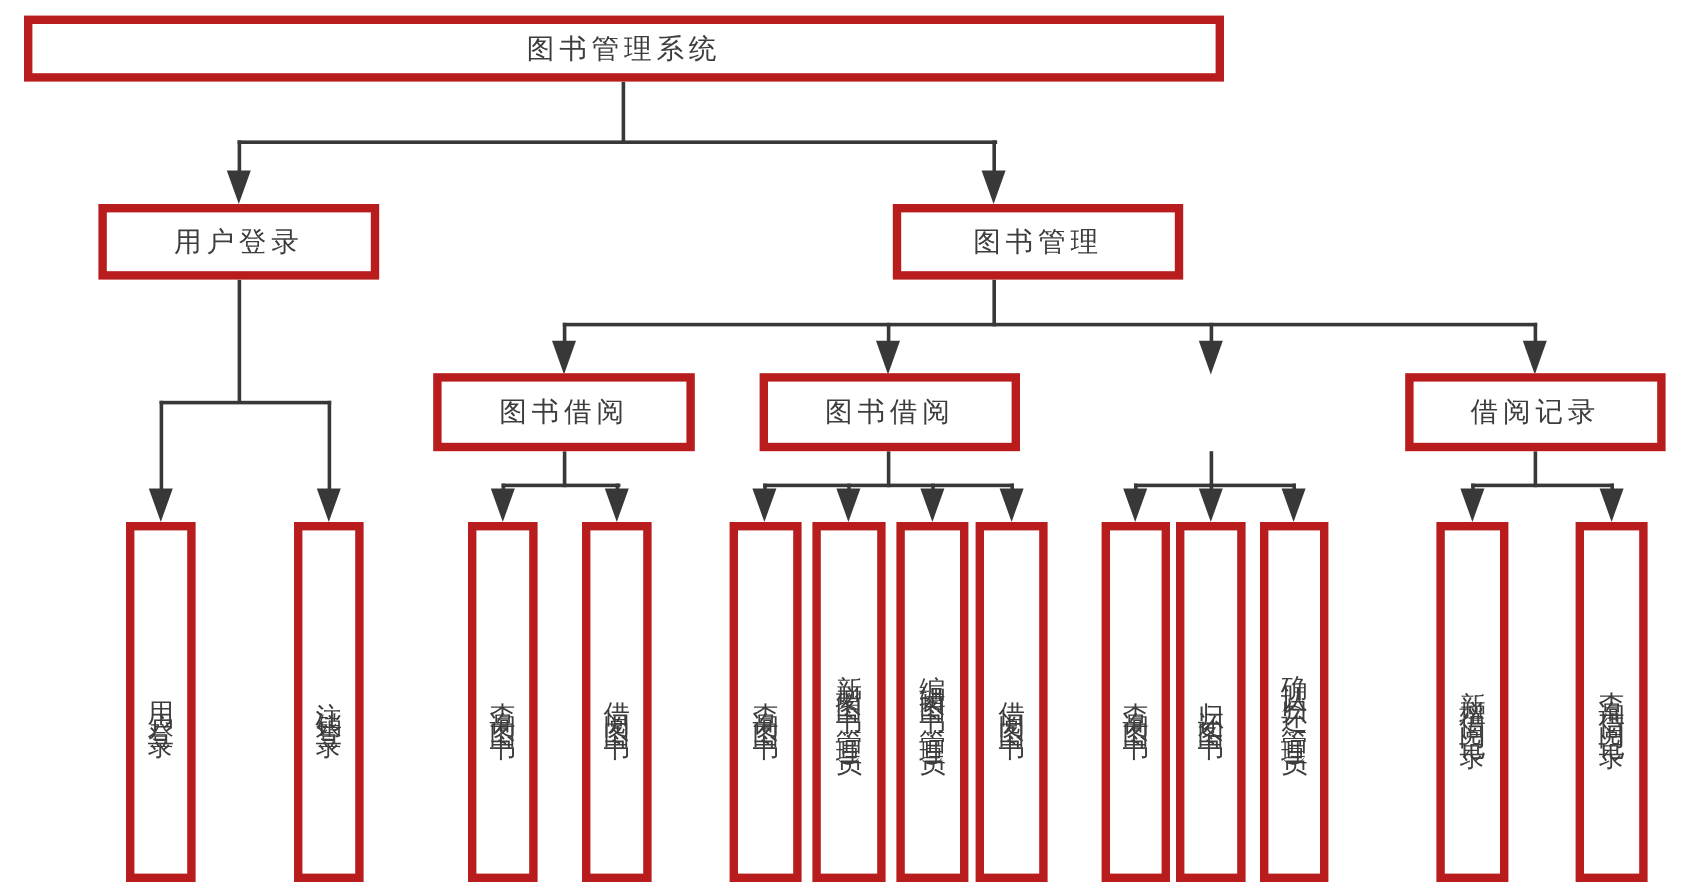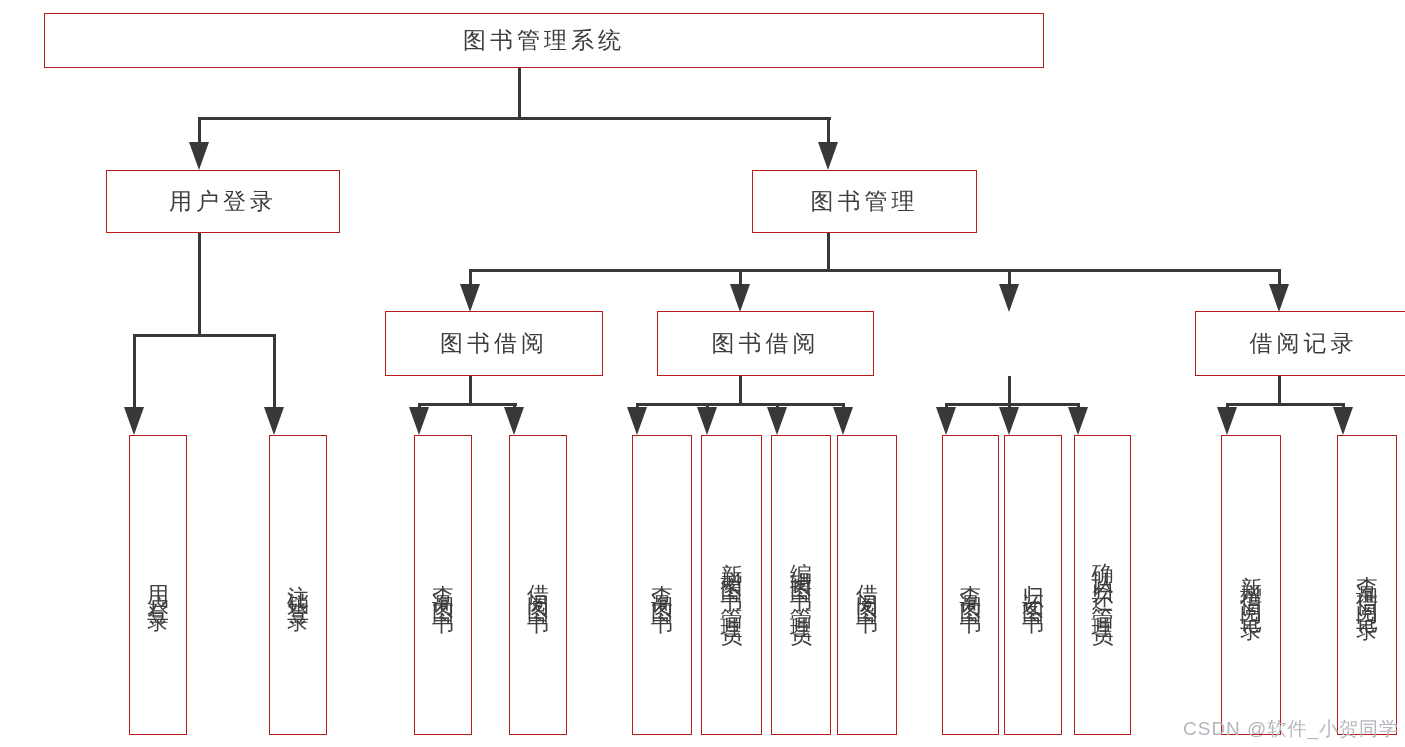--- a/index.html
+++ b/index.html
@@ -2,24 +2,23 @@
 <html><head>
 <meta charset="utf-8">
 <style>
   html,body{margin:0;padding:0;background:#ffffff;}
   .canvas{
     position:relative;width:1405px;height:747px;background:#ffffff;overflow:hidden;
     font-family:"Liberation Sans","DejaVu Sans",sans-serif;
   }
   .box{
     position:absolute;box-sizing:border-box;background:#ffffff;
-    border:1px solid #b91c1c;color:#3d3d3d;
+    border:7px solid #b91c1c;color:#3d3d3d;
     display:flex;align-items:center;justify-content:center;
     z-index:2;
-    margin-left:24px;
   }
   .hbox{font-size:23px;letter-spacing:4px;white-space:nowrap;}
   .vbox{
     writing-mode:vertical-rl;text-orientation:mixed;
     font-size:22px;letter-spacing:9px;line-height:1;
     text-align:center;
   }
   .vline,.hline{position:absolute;background:#383838;z-index:1;}
   .vline{width:3px;}
   .hline{height:3px;}
@@ -41,21 +40,21 @@
   <div class="box hbox" style="left:20px;top:13px;width:1000px;height:55px">图书管理系统</div>
 
   <div class="vline" style="left:518px;top:68px;height:50px"></div>
   <div class="hline" style="left:198px;top:117px;width:633px"></div>
   <div class="vline" style="left:198px;top:117px;height:26px"></div>
   <div class="arrowhead" style="left:189px;top:142px"></div>
   <div class="vline" style="left:827px;top:117px;height:26px"></div>
   <div class="arrowhead" style="left:818px;top:142px"></div>
 
   <div class="box hbox" style="left:82px;top:170px;width:234px;height:63px">用户登录</div>
-  <div class="box hbox" style="left:728px;top:170px;width:225px;height:63px">图书管理</div>
+  <div class="box hbox" style="left:744px;top:170px;width:242px;height:63px">图书管理</div>
 
   <div class="vline" style="left:198px;top:233px;height:102px"></div>
   <div class="hline" style="left:133px;top:334px;width:143px"></div>
   <div class="vline" style="left:133px;top:334px;height:75px"></div>
   <div class="arrowhead" style="left:124px;top:407px"></div>
   <div class="vline" style="left:273px;top:334px;height:75px"></div>
   <div class="arrowhead" style="left:264px;top:407px"></div>
 
   <div class="vline" style="left:827px;top:233px;height:39px"></div>
   <div class="hline" style="left:469px;top:269px;width:812px"></div>
@@ -117,15 +116,14 @@
   <div class="box vbox" style="left:747px;top:435px;width:60px;height:300px">编辑图书（管理员）</div>
   <div class="box vbox" style="left:813px;top:435px;width:60px;height:300px">借阅图书</div>
 
   <div class="box vbox" style="left:918px;top:435px;width:57px;height:300px">查询图书</div>
   <div class="box vbox" style="left:980px;top:435px;width:58px;height:300px">归还图书</div>
   <div class="box vbox" style="left:1050px;top:435px;width:57px;height:300px">确认归还（管理员）</div>
 
   <div class="box vbox" style="left:1197px;top:435px;width:60px;height:300px">新增借阅记录</div>
   <div class="box vbox" style="left:1313px;top:435px;width:60px;height:300px">查询借阅记录</div>
 
-  <div class="watermark">CSDN @软件_小贺同学</div>
 
 </div>
 
 </body></html>

